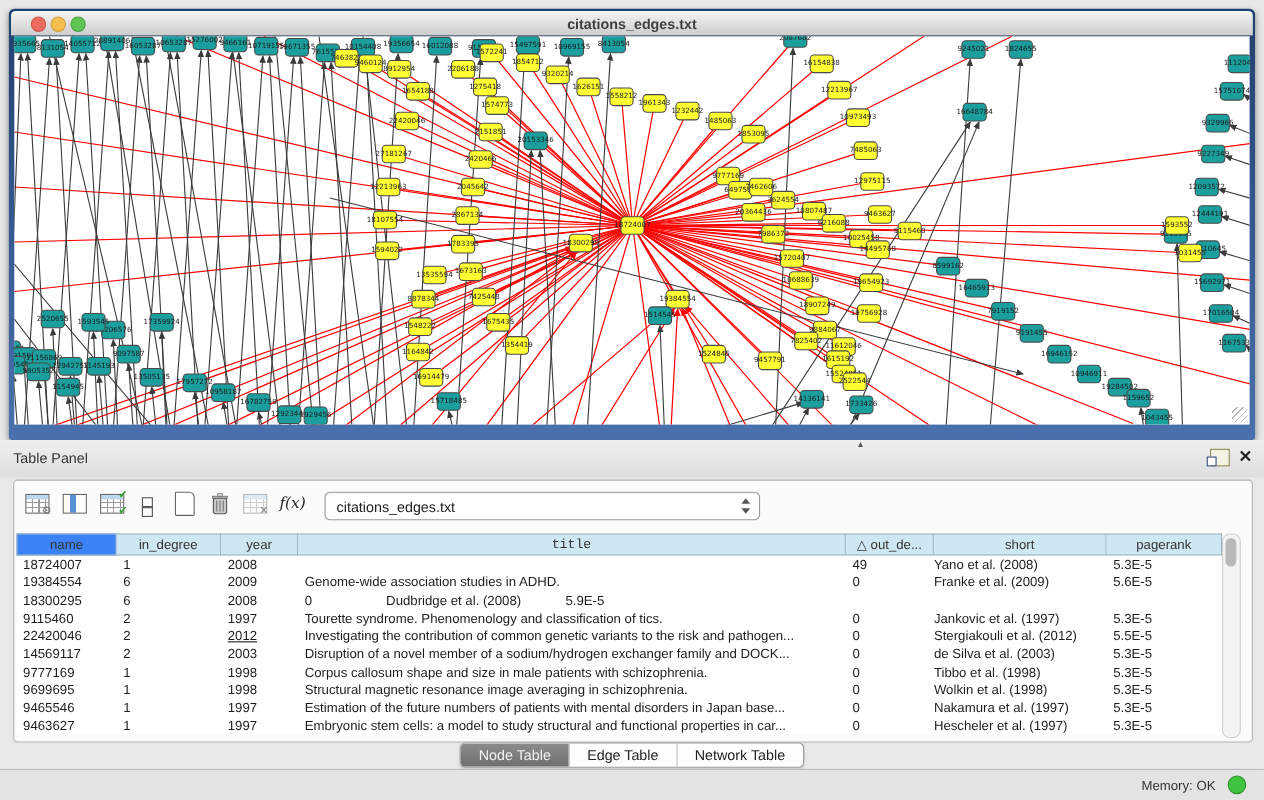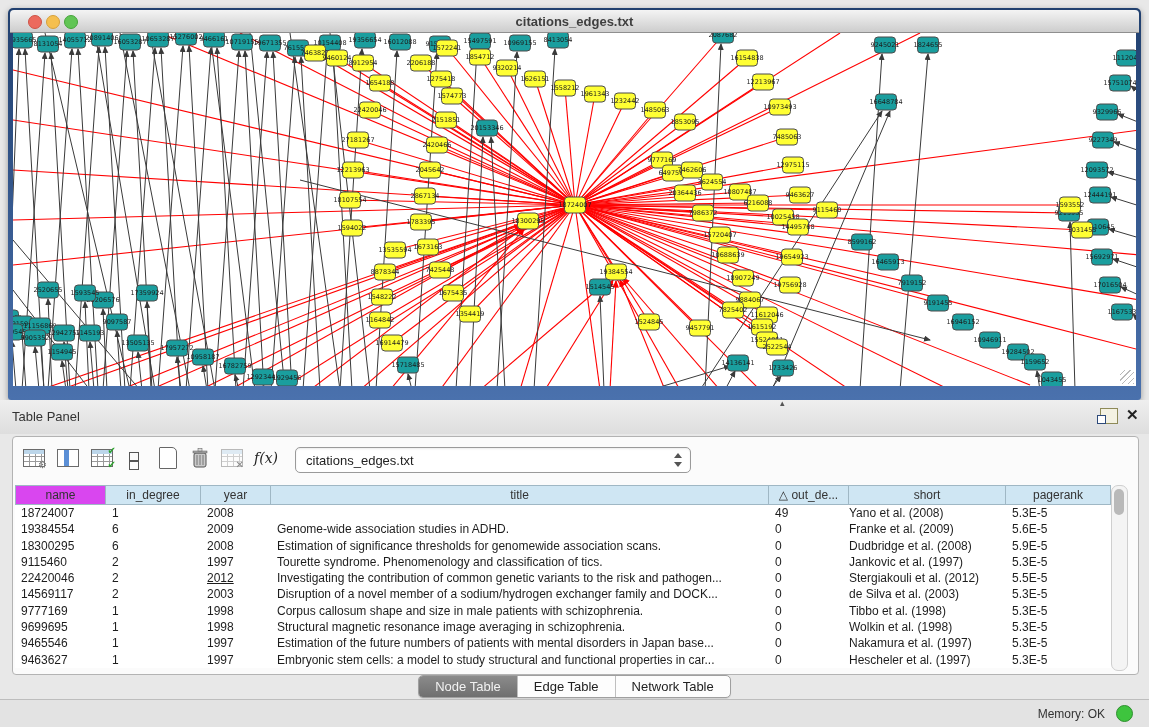--- a/index.html
+++ b/index.html
@@ -33,21 +33,21 @@
   .fx{font-family:"DejaVu Serif",serif;font-style:italic;font-size:14px;color:#222;}
   .combo{left:274px;top:2px;width:394px;height:24px;background:#fff;border:1px solid #9a9a9a;border-radius:5px;box-shadow:inset 0 1px 2px rgba(0,0,0,.08);}
   .combo-text{left:10px;top:5px;font-size:13px;color:#222;}
   .stepper{right:8px;top:4px;width:9px;height:16px;}
   .stepper::before{content:"";position:absolute;left:1px;top:1px;border-left:4px solid transparent;border-right:4px solid transparent;border-bottom:5px solid #555;}
   .stepper::after{content:"";position:absolute;left:1px;bottom:1px;border-left:4px solid transparent;border-right:4px solid transparent;border-top:5px solid #555;}
 
   .table-region{left:2px;top:48px;width:1096px;}
   .thead{display:flex;height:20px;}
   .th{box-sizing:border-box;height:20px;background:#cfe6f3;border:1px solid #9fb7c4;border-left:none;font-size:12px;color:#333;text-align:center;line-height:18px;overflow:hidden;white-space:nowrap;}
-  .th:first-child{border-left:1px solid #9fb7c4;background:#d946ef;}
+  .th:first-child{border-left:1px solid #9fb7c4;background:#3b82f6;}
   .trow{display:flex;height:16.3px;background:#fff;}
   .td{box-sizing:border-box;padding:0 0 0 6px;font-size:12px;color:#1d1d1d;line-height:16px;overflow:hidden;white-space:nowrap;}
   .td.center{text-align:left;padding:0;}
   .vscroll{left:1098px;top:48px;width:15px;height:184px;background:#f4f4f4;border:1px solid #cfcfcf;border-radius:7px;}
   .vthumb{left:1.5px;top:3px;width:10px;height:26px;background:#b9b9b9;border-radius:6px;}
 
   .tabbar{left:0;top:675px;width:1149px;height:24px;text-align:center;}
   .seg{display:inline-flex;border:1px solid #9f9f9f;border-radius:5px;overflow:hidden;background:#fdfdfd;box-shadow:0 1px 1px rgba(0,0,0,.1);}
   .seg button{appearance:none;border:none;background:transparent;border-right:1px solid #bfbfbf;padding:3px 16px;font-size:13px;color:#222;font-family:inherit;}
   .seg button:last-child{border-right:none;}
@@ -874,21 +874,21 @@
       <span class="abs combo-text">citations_edges.txt</span>
       <span class="abs stepper"></span>
     </div>
   </div>
 
   <div class="abs table-region">
     <div class="thead" id="thead">
         <div class="th" style="width: 91px;">name</div>
         <div class="th" style="width: 95px;">in_degree</div>
         <div class="th" style="width: 70px;">year</div>
-        <div class="th" style="width: 498px;">title</div>
+        <div class="th" style="width: 498px; font-family: Liberation Mono, monospace;">title</div>
         <div class="th" style="width: 80px;">△ out_de...</div>
         <div class="th" style="width: 157px;">short</div>
         <div class="th" style="width: 105px;">pagerank</div>
       </div>
     <div id="tbody">
         <div class="trow">
           <div class="td" style="width: 91px;">18724007</div>
           <div class="td" style="width: 95px;">1</div>
           <div class="td" style="width: 70px;">2008</div>
           <div class="td" style="width: 498px; margin-top: 23px;">Changes of HCN gene expression and I(f) currents in Nkx2.5-positive cardiomyoc...</div>
@@ -902,21 +902,20 @@
           <div class="td" style="width: 70px;">2009</div>
           <div class="td" style="width: 498px;">Genome-wide association studies in ADHD.</div>
           <div class="td" style="width: 80px;">0</div>
           <div class="td center" style="width: 157px;">Franke et al. (2009)</div>
           <div class="td" style="width: 105px;">5.6E-5</div>
         </div>
         <div class="trow">
           <div class="td" style="width: 91px;">18300295</div>
           <div class="td" style="width: 95px;">6</div>
           <div class="td" style="width: 70px;">2008</div>
-          <div class="td" style="width: 498px;">Estimation of significance thresholds for genomewide association scans.</div>
           <div class="td" style="width: 80px;">0</div>
           <div class="td center" style="width: 157px;">Dudbridge et al. (2008)</div>
           <div class="td" style="width: 105px;">5.9E-5</div>
         </div>
         <div class="trow">
           <div class="td" style="width: 91px;">9115460</div>
           <div class="td" style="width: 95px;">2</div>
           <div class="td" style="width: 70px;">1997</div>
           <div class="td" style="width: 498px;">Tourette syndrome. Phenomenology and classification of tics.</div>
           <div class="td" style="width: 80px;">0</div>

